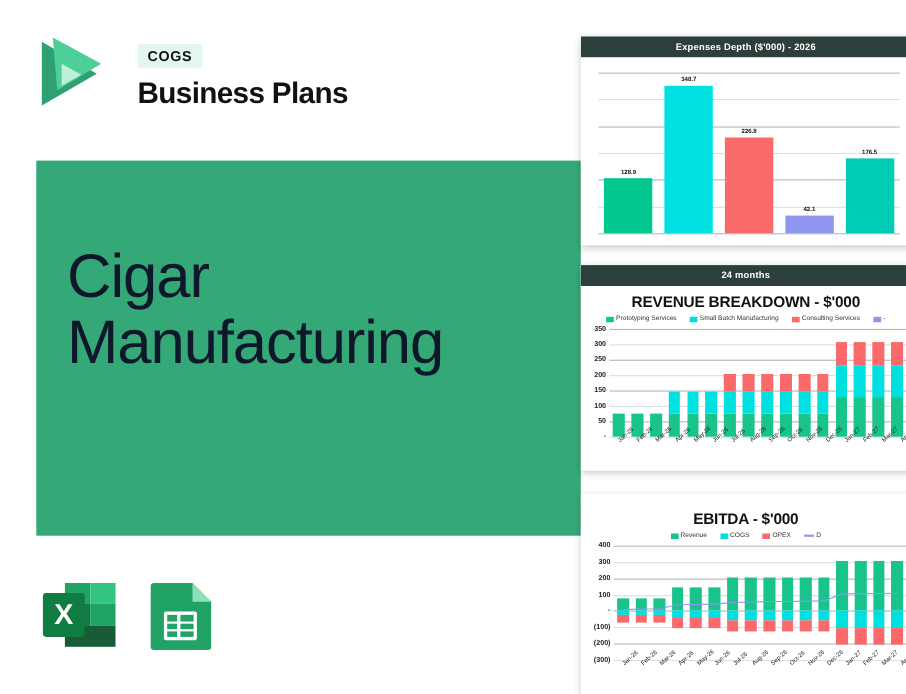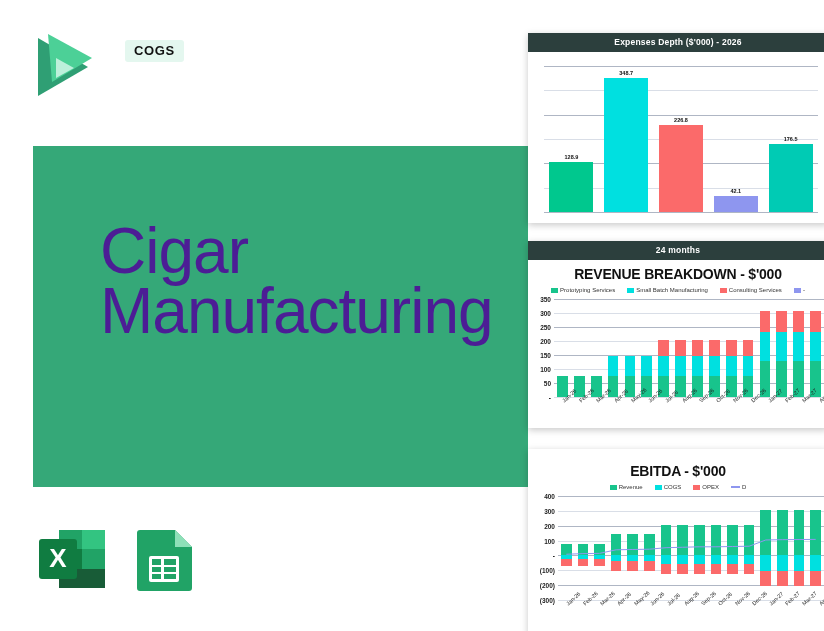--- a/index.html
+++ b/index.html
@@ -25,24 +25,23 @@
     letter-spacing:-0.6px;white-space:nowrap;
     font-family:"Liberation Sans",sans-serif;
   }
   
   #title-panel{
     position:absolute;left:33px;top:146px;width:495px;height:341px;
     background:#35a878;
   }
   #deck-title{
     position:absolute;left:28px;top:75px;width:440px;
-    color:#4c1d95;font-size:64px;line-height:60px;font-weight:400;
+    color:#0f172a;font-size:56px;line-height:60px;font-weight:400;
     letter-spacing:-1px;
     font-family:"Liberation Sans",sans-serif;
-    margin-left:39px;
   }
   
   #footer-row{position:absolute;left:33px;top:518px;height:82px;display:flex;align-items:center;}
   .file-icon{width:78px;height:78px;position:relative;margin-right:14px;}
   #footer-label{
     font-size:26px;font-weight:bold;color:#111;margin-left:8px;
     letter-spacing:-0.4px;font-family:"Liberation Sans",sans-serif;
   }
   
   .card{
@@ -101,20 +100,21 @@
 
 <div id="logo-block">
   <div id="logo-mark">
     <svg width="66" height="70" viewBox="0 0 66 70">
       <path d="M8 6 L8 64 L58 35 Z" fill="#2f9f74"></path>
       <path d="M18 2 L62 26 L22 50 Z" fill="#4cd097"></path>
       <path d="M26 26 L44 36 L26 46 Z" fill="#bdf0db"></path>
     </svg>
   </div>
   <div id="ready-badge">COGS</div>
+  <div id="brand-name">Business Plans</div>
 </div>
 
 <div id="title-panel">
   <div id="deck-title">
     <div>Cigar</div>
     <div>Manufacturing</div>
   </div>
 </div>
 
 <div id="footer-row">

